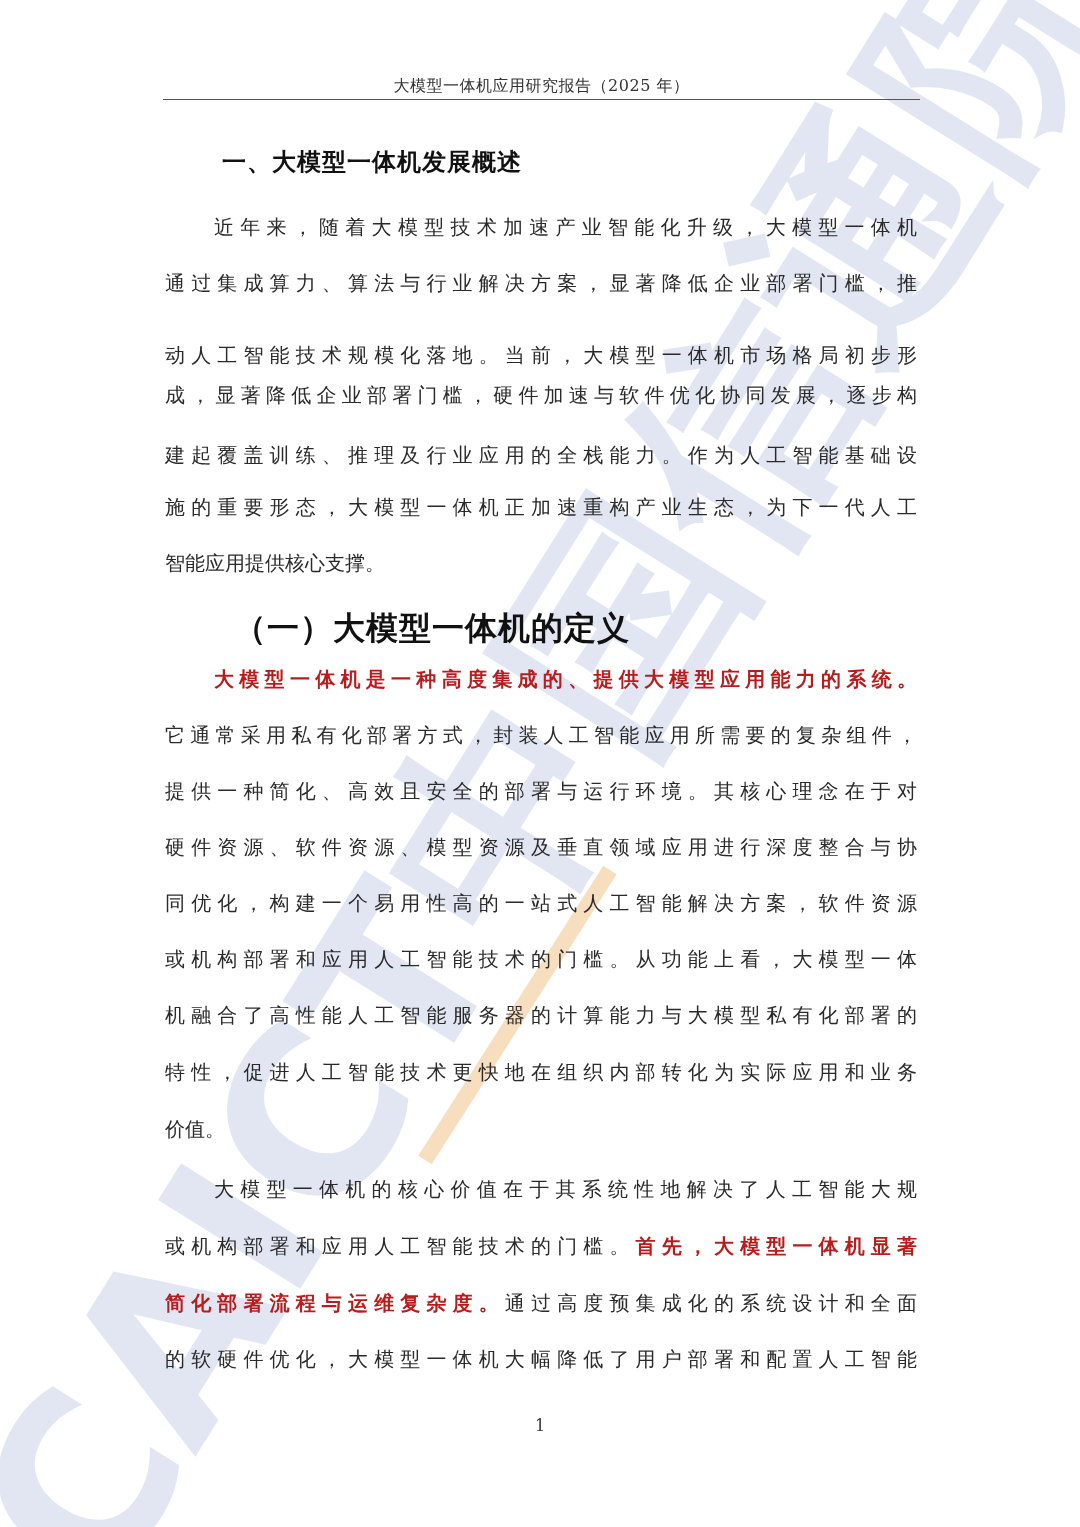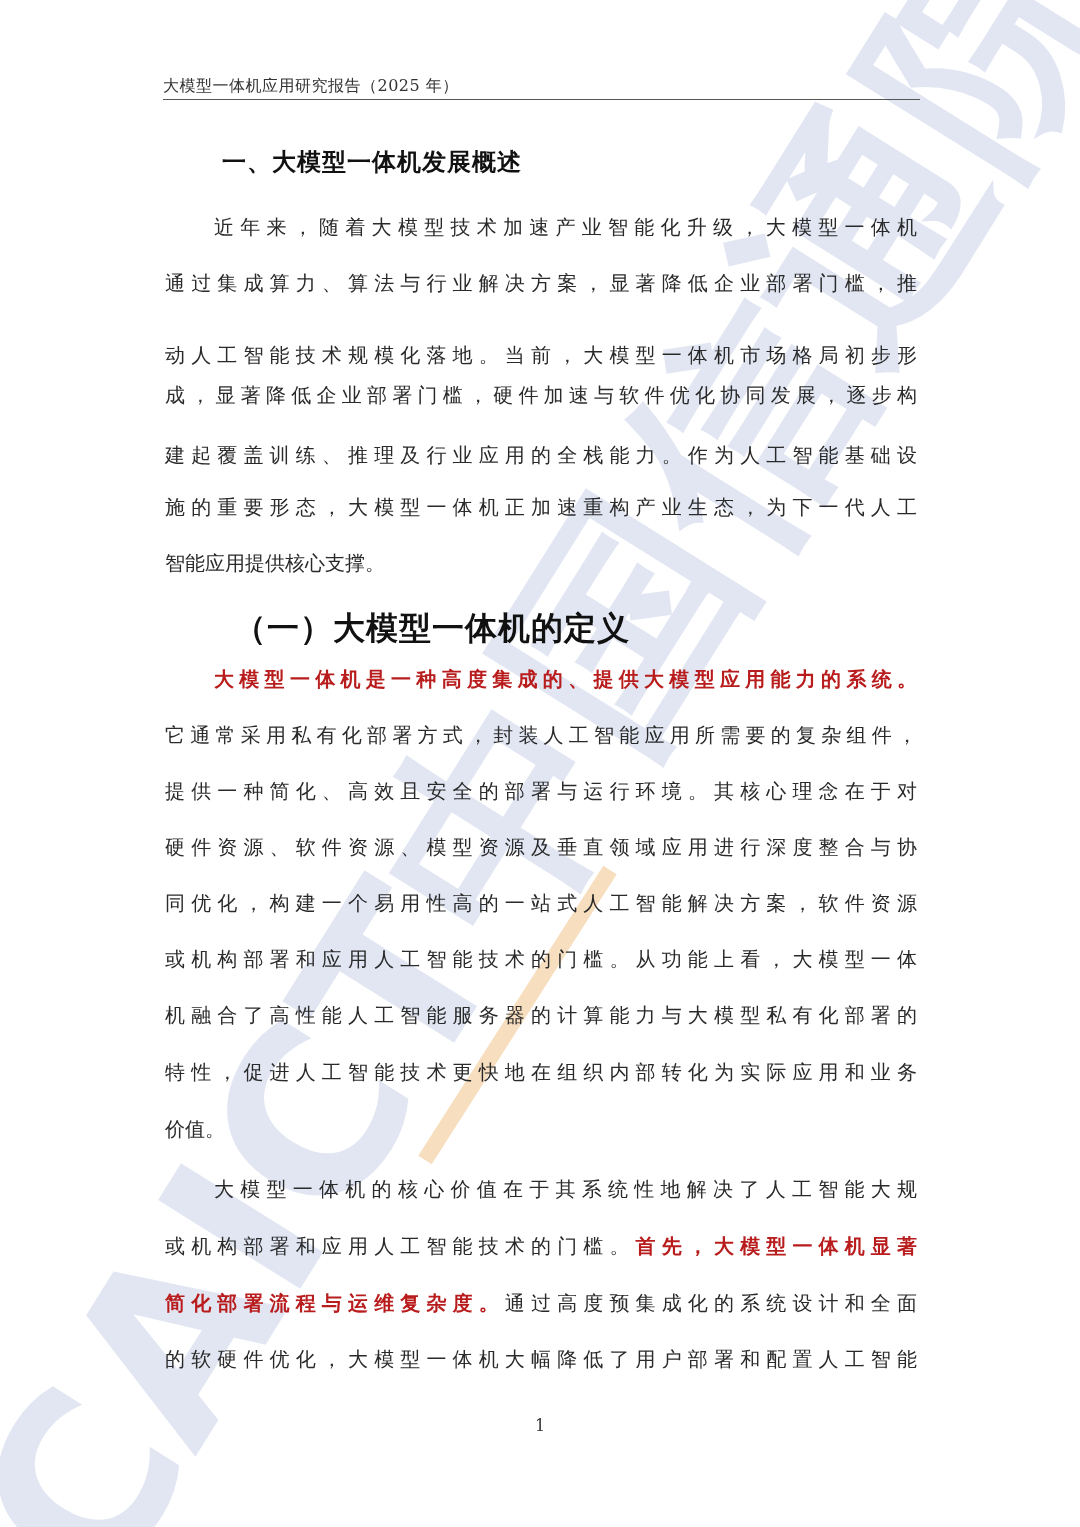--- a/index.html
+++ b/index.html
@@ -1,19 +1,19 @@
 <!DOCTYPE html>
 <html><head>
 <meta charset="utf-8">
 <style>
   html, body { margin:0; padding:0; background:#ffffff; }
   body { width:1080px; height:1527px; position:relative; overflow:hidden;
          font-family:"DejaVu Serif","Liberation Serif",serif; color:#222; }
   .watermark { position:absolute; left:0; top:0; width:1080px; height:1527px; pointer-events:none; z-index:0; }
-  .header-title { position:absolute; left:163px; width:757px; top:76px; 
+  .header-title { position:absolute; left:163px; width:757px; top:76px; text-align:center;
                   font-size:16px; color:#333; letter-spacing:0.5px; z-index:1; }
   .header-rule { position:absolute; left:163px; width:757px; top:99px; height:0;
                  border-top:1.5px solid #555; z-index:1; }
   .h1 { position:absolute; left:222px; top:146px; font-family:"DejaVu Sans","Liberation Sans",sans-serif;
         font-weight:bold; font-size:24px; color:#111; letter-spacing:1px; z-index:1; }
   .h2 { position:absolute; left:234px; font-family:"DejaVu Sans","Liberation Sans",sans-serif;
         font-weight:bold; font-size:32px; color:#111; letter-spacing:1px; z-index:1; }
   .line { position:absolute; left:165px; width:752px; font-size:20px; line-height:30px;
           color:#2a2a2a; text-align:justify; text-align-last:justify; white-space:nowrap; z-index:1; }
   .line.indent { left:214px; width:703px; }

